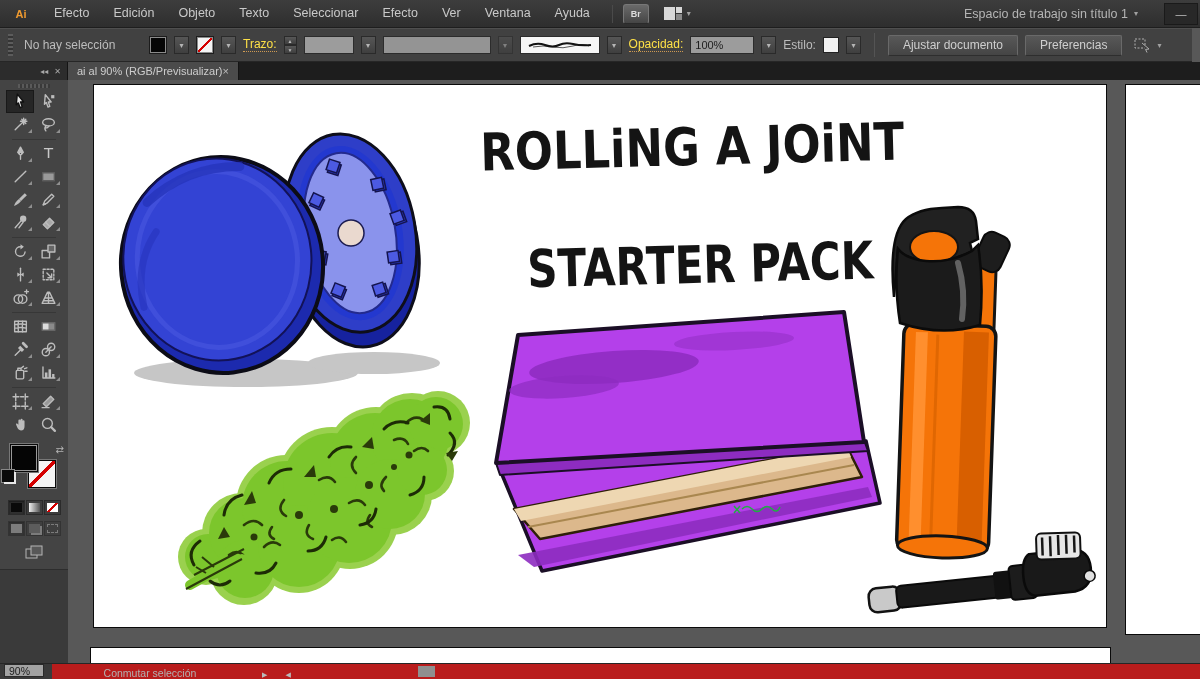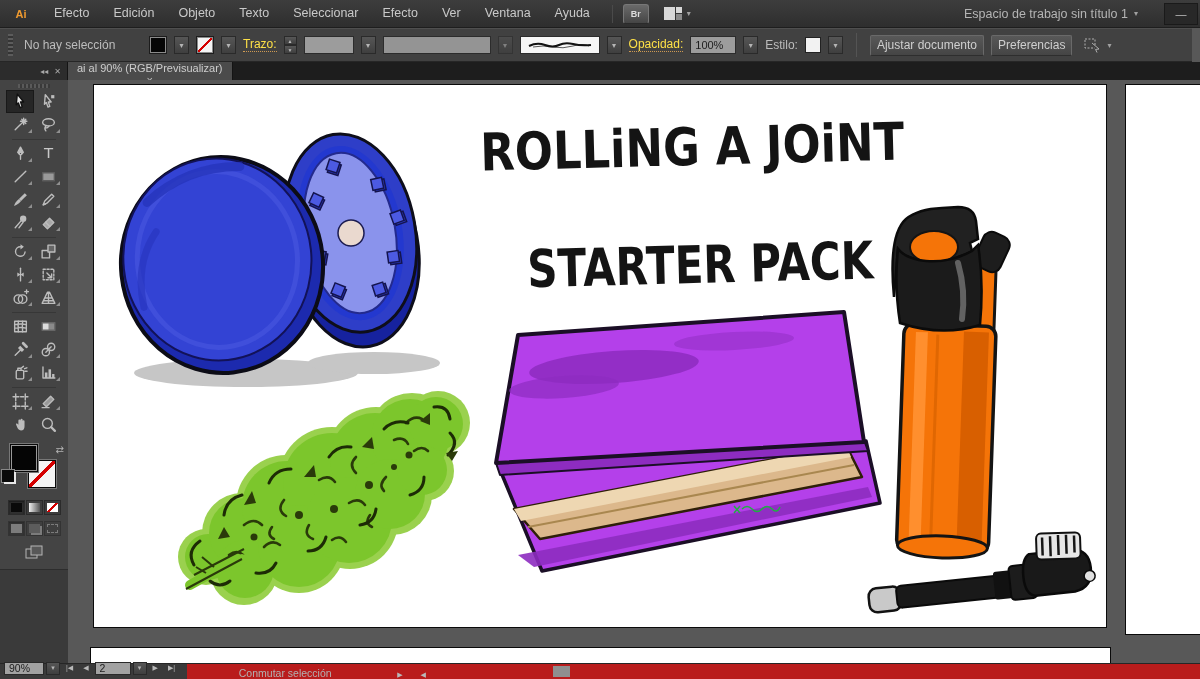--- a/index.html
+++ b/index.html
@@ -50,41 +50,41 @@
   .dd {
     width:15px; height:18px; background:linear-gradient(#565656,#3f3f3f); border:1px solid #2a2a2a;
     color:#b5b5b5; font-size:8px; display:flex; align-items:center; justify-content:center;
   }
   .linklabel { color:#fde047; border-bottom:1px dotted #cf9a52; line-height:13px; }
   .stepper { display:flex; flex-direction:column; width:13px; height:18px; }
   .stepper span { flex:1; background:linear-gradient(#585858,#3e3e3e); border:1px solid #2a2a2a;
     font-size:5px; color:#bbb; display:flex; align-items:center; justify-content:center; }
   .field { height:18px; background:#9c9c9c; border:1px solid #2c2c2c; color:#1d1d1d;
     font-size:11px; display:flex; align-items:center; padding:0 4px; }
-  .f-small { width:50px; } .f-wide { width:108px; background:#949494; } .f-op { width:46px; }
+  .f-small { width:50px; } .f-wide { width:108px; background:#949494; } .f-op { width:64px; }
   .brushfield { width:80px; height:18px; background:#f6f6f6; border:1px solid #2c2c2c;
     display:flex; align-items:center; justify-content:center; }
   .style-sw { width:16px; height:16px; background:#f2f2f2; border:1px solid #222; }
   .vsep { width:1px; height:24px; background:#2c2c2c; border-right:1px solid #545454; margin:0 6px; }
   .cbtn {
-    height:21px; padding:0 6px; border-radius:2px; color:#cfcfcf; font-size:12px;
+    height:21px; padding:0 14px; border-radius:2px; color:#cfcfcf; font-size:12px;
     background:linear-gradient(#585858,#454545);
     border:1px solid #696969; border-bottom-color:#2e2e2e;
     display:flex; align-items:center;
   }
   
   .tabbar { position:absolute; top:62px; left:0; right:0; height:18px; background:#1d1d1d; display:flex; }
   .tools-head {
     width:68px; background:#2c2c2c; border-right:1px solid #141414;
     display:flex; align-items:center; justify-content:flex-end; gap:6px; padding:0 6px;
     color:#a9a9a9; font-size:8px;
   }
   .doctab {
     background:#4b4b4b; color:#cdcdcd; font-size:11px; padding:0 9px;
-    display:flex; align-items:center; border-right:1px solid #141414;flex-direction:column;
+    display:flex; align-items:center; border-right:1px solid #141414;
   }
   .doctab .x { color:#bdbdbd; font-size:11px; }
   
   .main { position:absolute; top:80px; left:0; right:0; bottom:16px; }
   .toolspanel { position:absolute; left:0; top:0; bottom:0; width:68px; background:#3a3a3a; }
   .tools-body { background:#444444; border-bottom:1px solid #2d2d2d; padding:1px 0 8px; }
   .t-grip { height:7px; margin:1px 18px 2px;
     background:repeating-linear-gradient(90deg,#5a5a5a 0 2px,#3a3a3a 2px 4px); height:4px; margin-top:3px; }
   .tool-grid { display:grid; grid-template-columns:28px 28px; justify-content:center; }
   .tool { height:23px; display:flex; align-items:center; justify-content:center; position:relative; }
@@ -115,21 +115,21 @@
   .artboard { position:absolute; background:#ffffff; border:1px solid #0a0a0a; }
   .ab1 { left:25px; top:4px; width:1014px; height:544px; }
   .ab2 { left:1057px; top:4px; width:90px; height:551px; }
   .ab3 { left:22px; top:567px; width:1021px; height:60px; }
   .ab1 svg { position:absolute; inset:0; }
   
   .statusbar {
     position:absolute; left:0; right:0; bottom:0; height:16px; background:#3a3a3a;
     border-top:1px solid #262626; display:flex; align-items:stretch; font-size:10.5px; color:#c0c0c0;
   }
-  .sb-left { display:flex; align-items:center; gap:2px; padding:0 2px 7px 4px; }
+  .sb-left { display:flex; align-items:center; gap:2px; padding:0 2px 7px 4px;flex-direction:column; }
   .sb-field { height:13px; background:#a2a2a2; color:#1c1c1c; display:flex; align-items:center; padding:0 4px; border:1px solid #2a2a2a; }
   .sb-zoom { width:40px; } .sb-ab { width:36px; }
   .sb-dd { width:14px; height:13px; background:linear-gradient(#565656,#3f3f3f); border:1px solid #2a2a2a;
     color:#b5b5b5; font-size:7px; display:flex; align-items:center; justify-content:center; }
   .sb-arrow { font-size:7px; color:#b9b9b9; padding:0 4px; }
   .sb-strip { flex:1; background:#b91c1c; display:flex; align-items:flex-end; position:relative; margin-left:6px;gap:10px; }
   .sb-status { width:196px; text-align:center; color:#b2b2b2; }
   .sb-thumb { position:absolute; left:366px; top:2px; width:17px; height:11px; background:#8f8f8f; }
   text { font-family:"DejaVu Sans",sans-serif; }
 </style>

